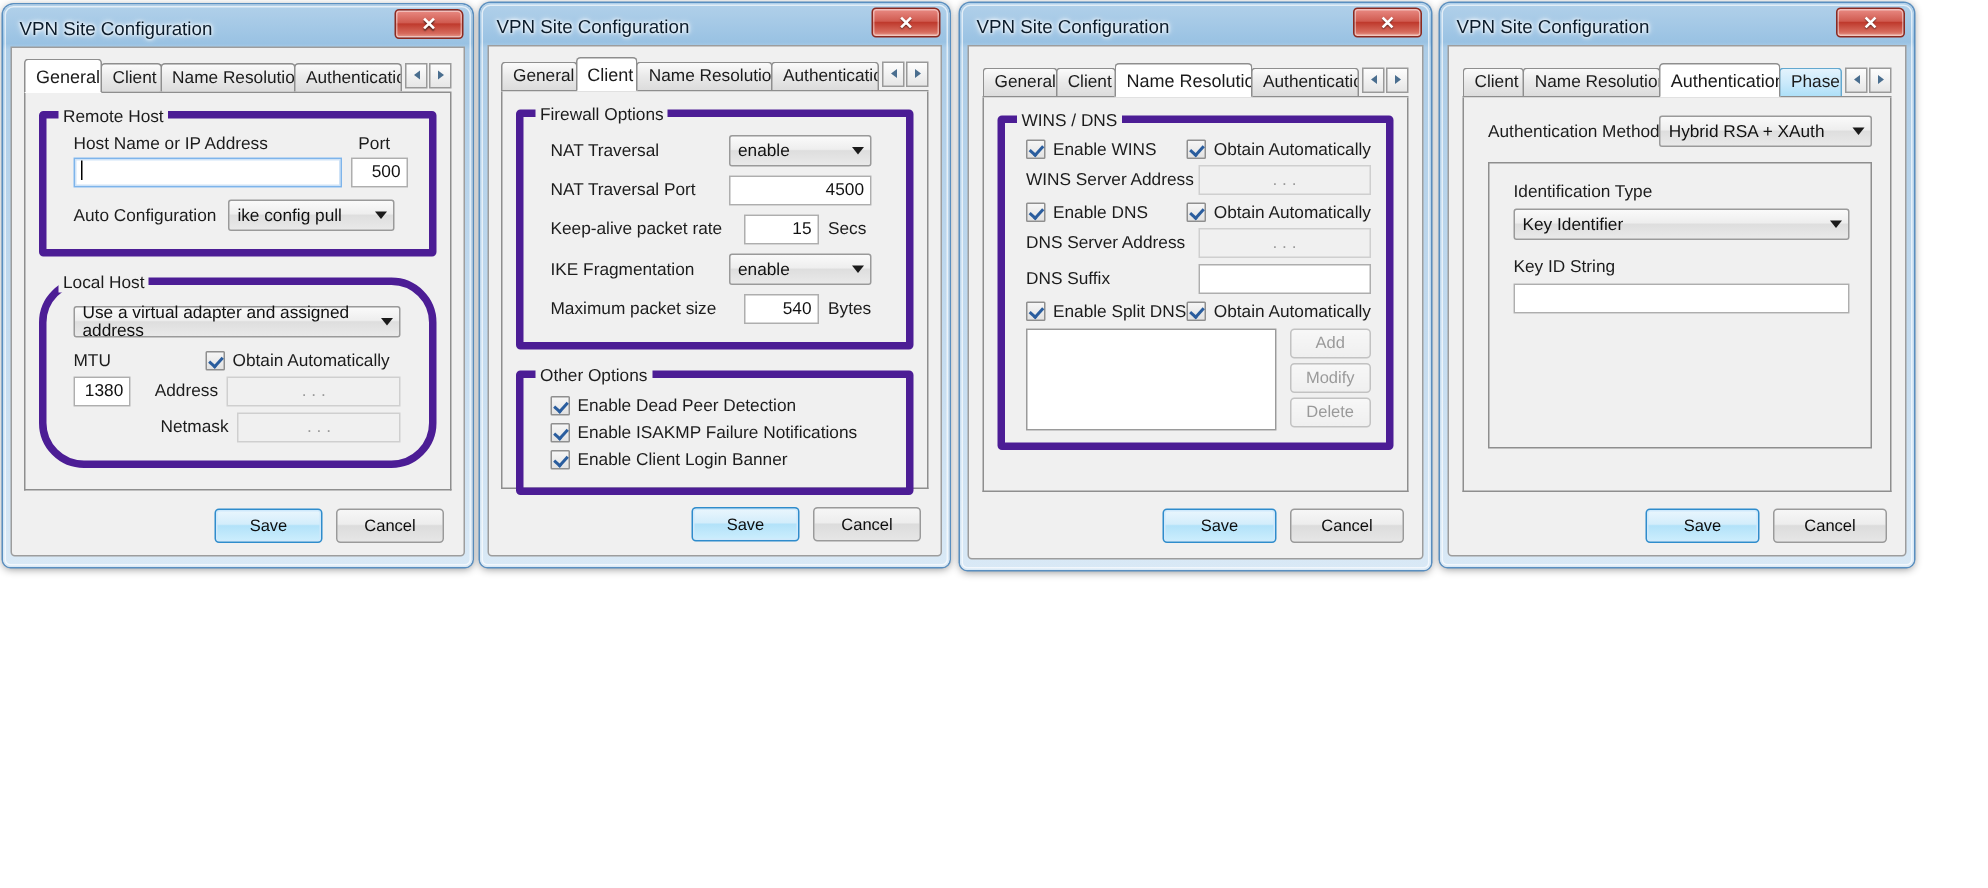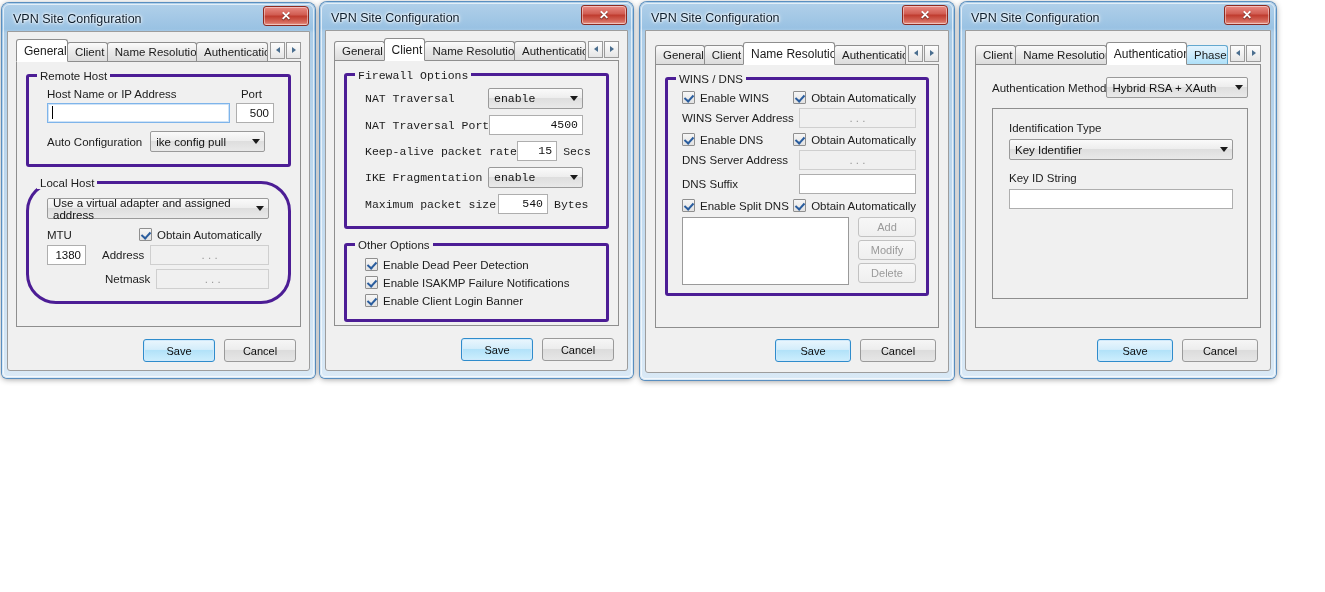--- a/index.html
+++ b/index.html
@@ -128,21 +128,21 @@
   .tabpage {
     background: #f0f0f0;
     border: 1px solid #8e8e8e;
     border-top: none;
     position: relative;
     padding: 8px 9px;
   }
 
   
   .group {
-    border: 3px solid #4c1d95;
+    border: 5px solid #4c1d95;
     border-radius: 3px;
     position: relative;
     margin-top: 9px;
     padding: 11px 10px 10px 10px;
   }
   .group > .group-title {
     position: absolute;
     top: -7px; left: 8px;
     background: #f0f0f0;
     padding: 0 3px;
@@ -318,21 +318,21 @@
           <div class="scroll-btn">
               <span class="tri-l"></span>
             </div>
           <div class="scroll-btn">
               <span class="tri-r"></span>
             </div>
         </div>
       </div>
       <div class="tabpage" style="height:265px;">
 
-        <div class="group" style="margin-top:4px;font-family:Liberation Mono, monospace;">
+        <div class="group" style="margin-top:4px;">
           <div class="group-title">Firewall Options</div>
 
           <div style="display:flex; align-items:center; padding:1px 4px 0 8px;">
             <span class="lbl">NAT Traversal</span>
             <div class="combo" style="width:95px; margin-left:auto; margin-right:9px;">
               <span>enable</span>
                 <span class="arr"></span>
             </div>
           </div>
           <div style="display:flex; align-items:center; padding:6px 4px 0 8px;">

